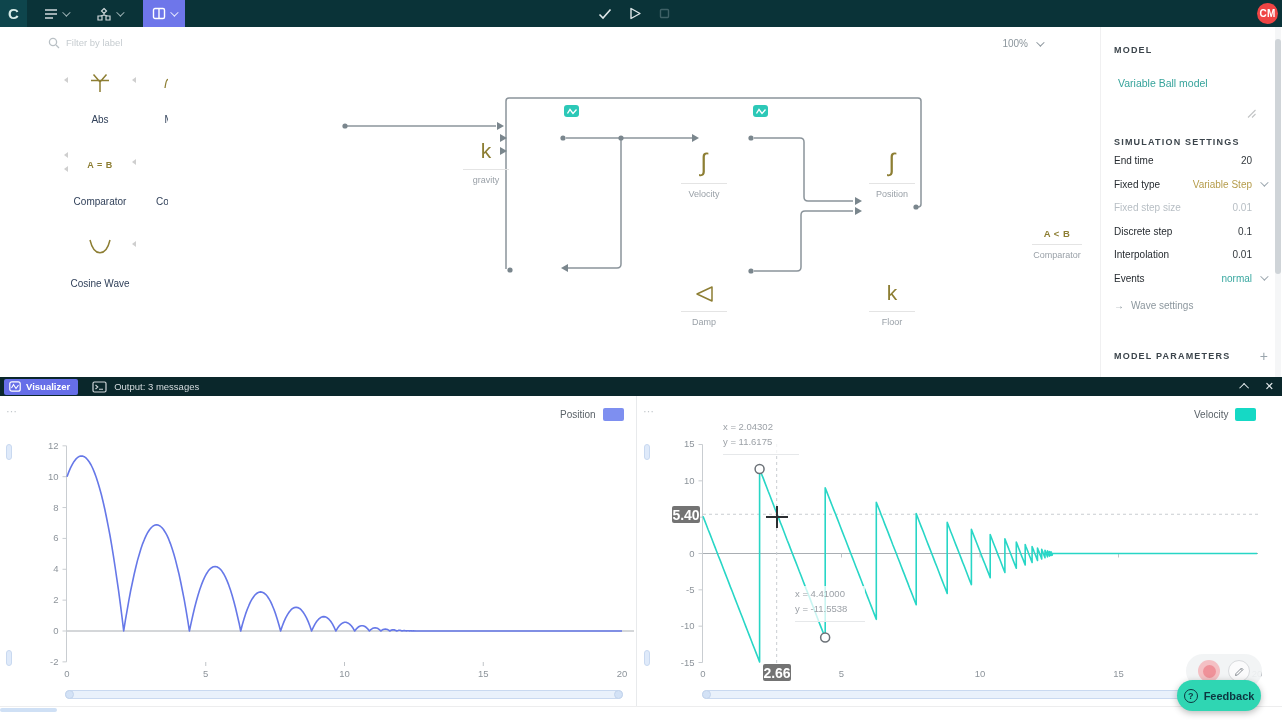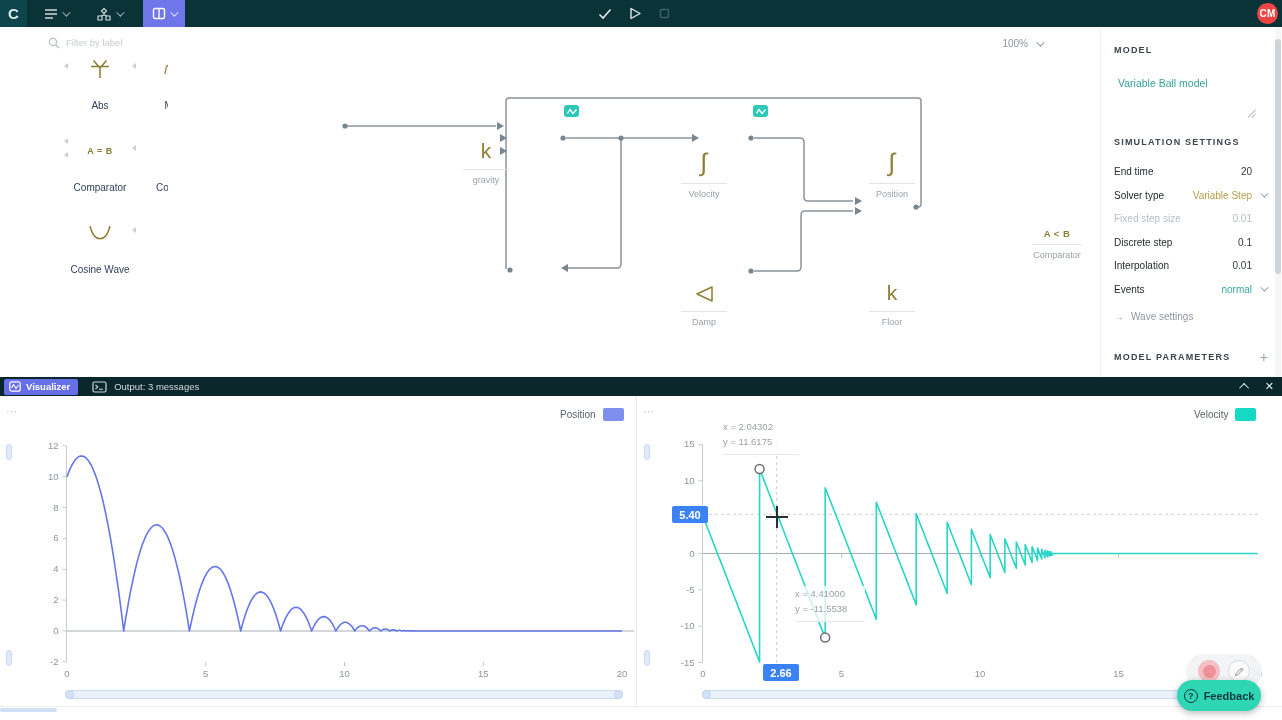--- a/index.html
+++ b/index.html
@@ -14,21 +14,21 @@
   .chev { width:6px; height:6px; border-right:1.5px solid #9fb3b6; border-bottom:1.5px solid #9fb3b6; transform:rotate(45deg) translateY(-2px); }
   .tbtn.active .chev { border-color:#e8eaff; }
   #run-group { position:absolute; left:598px; top:0; height:27px; display:flex; align-items:center; gap:17px; }
   #avatar { position:absolute; right:4px; top:3px; width:21px; height:21px; border-radius:50%; background:#ef4444; color:#fff; font-size:10px; font-weight:bold; display:flex; align-items:center; justify-content:center; letter-spacing:.3px; }
 
   
   #sidebar { position:absolute; left:0; top:27px; width:168px; height:350px; background:#fff;margin-left:40px; }
   #search-row { position:relative; height:31px; display:flex; align-items:center; padding-left:8px; gap:6px; }
   #filter-input { border:none; outline:none; font-size:9.5px; color:#5a6268; width:120px; font-family:"Liberation Sans",sans-serif;}
   #filter-input::placeholder { color:#c6ccd0; }
-  #lib-grid { position:absolute; left:0; top:12px; width:156px; display:grid; grid-template-columns:76px 76px; grid-auto-rows:82px; padding-left:22px; }
+  #lib-grid { position:absolute; left:0; top:26px; width:156px; display:grid; grid-template-columns:76px 76px; grid-auto-rows:82px; padding-left:22px; }
   .tile { position:relative; text-align:center; cursor:grab; }
   .tile .ticon { height:48px; margin-top:6px; display:flex; align-items:center; justify-content:center; color:#8d7e33; }
   .tile .tglyph { font-size:20px; color:#8d7e33; }
   .tile .tglyph.small { font-size:9px; font-weight:bold; letter-spacing:.5px; }
   .tile .tlabel { font-size:10px; color:#31415a; margin-top:7px; }
   .port { position:absolute; width:0; height:0; border-top:3px solid transparent; border-bottom:3px solid transparent; border-right:4.5px solid #cfcfcf; }
   #lib-scroll { position:absolute; right:1px; top:36px; width:5px; height:42px; background:#d2d2d2; border-radius:3px; }
   #lib-more { position:absolute; right:2px; bottom:2px; width:10px; height:10px; color:#555; font-size:9px; line-height:10px; text-align:center; }
 
   
@@ -48,21 +48,21 @@
   #resize-handle { position:absolute; right:26px; top:82px; width:9px; height:9px; }
   .srow { display:flex; align-items:center; height:23.5px; }
   .srow .slabel { font-size:10px; color:#262b30; flex:1; }
   .srow .svalue { font-size:10px; color:#33393e; }
   .srow.disabled .slabel, .srow.disabled .svalue { color:#b7bec4; }
   .srow.dropdown .svalue { color:#b59c4b; }
   .srow.dropdown-teal .svalue { color:#3aa8a1; }
   .srow .chev { border-color:#9aa5ad; margin-left:8px; margin-right:2px; }
   .srow .spacer { width:16px; }
   #more-settings { display:flex; align-items:center; gap:7px; color:#8c979e; font-size:10px; margin-top:10px; cursor:pointer; }
-  #params-row { display:flex; align-items:center; margin-top:27px; }
+  #params-row { display:flex; align-items:center; margin-top:37px; }
   #params-plus { color:#9aa5ad; font-size:14px; font-weight:300; cursor:pointer; }
   #rscroll-track { position:absolute; right:1px; top:0; width:6px; height:350px; background:#f5f6f7; }
   #rscroll-thumb { position:absolute; right:1px; top:12px; width:6px; height:235px; background:#cfd4d8; border-radius:3px; }
 
   
   #tabbar { position:absolute; left:0; top:377px; width:1282px; height:19px; background:#0a272b; display:flex; align-items:center; }
   #viz-tab { margin-left:4px; height:16px; background:#666ee8; border-radius:2px; display:flex; align-items:center; gap:5px; padding:0 8px 0 5px; cursor:pointer; }
   #viz-tab span { color:#fff; font-size:9.5px; font-weight:bold; }
   #out-tab { display:flex; align-items:center; gap:7px; margin-left:14px; cursor:pointer; }
   #out-tab span { color:#d6dcdf; font-size:9.5px; }
@@ -71,21 +71,21 @@
   #close-x { color:#e8eef0; font-size:11px; cursor:pointer; line-height:19px; }
 
   
   #charts { position:absolute; left:0; top:396px; width:1282px; height:311px; background:#fff; border-bottom:1px solid #ededee; }
   #panel-divider { position:absolute; left:636px; top:396px; width:1px; height:310px; background:#e8eaec; }
   .menu-dots { position:absolute; color:#c3c8cc; font-size:11px; letter-spacing:1px; cursor:pointer; }
   .legend { position:absolute; display:flex; align-items:center; gap:7px; }
   .legend .ltext { font-size:10px; color:#5a6268; }
   .legend .swatch { width:21px; height:13px; border-radius:2px; }
   #chart-svg { position:absolute; left:0; top:396px; }
-  .crosshair-badge { position:absolute; width:36px; height:17px; background:#3b82f6; color:#fff; font-size:11px; font-weight:bold; border-radius:2px; display:flex; align-items:center; justify-content:center; }
+  .crosshair-badge { position:absolute; width:28px; height:17px; background:#737373; color:#fff; font-size:14px; font-weight:bold; border-radius:2px; display:flex; align-items:center; justify-content:center; }
   .tooltip { position:absolute; font-size:9.5px; color:#9ca1a7; line-height:15px; border-bottom:1px solid #e6e8ea; padding-bottom:5px; background:rgba(255,255,255,.75); }
   #cursor-cross { position:absolute; left:766px; top:506px; width:22px; height:22px; }
   #cursor-cross .cv { position:absolute; left:10px; top:0; width:2px; height:22px; background:#2b2e31; }
   #cursor-cross .ch { position:absolute; left:0; top:10px; width:22px; height:2px; background:#2b2e31; }
   .xslider { position:absolute; height:9px; background:#e9f1fb; border:1px solid #c9d9f0; border-radius:5px; cursor:pointer; }
   .xslider .knob { position:absolute; top:-1px; width:9px; height:9px; background:#d3e2f6; border:1px solid #c3d4ec; border-radius:5px; }
   .vhandle { position:absolute; width:6px; height:16px; background:#dfeafa; border:1px solid #c9d9f0; border-radius:3px; cursor:pointer; }
   #bl-bar { position:absolute; left:0; top:708px; width:57px; height:4px; background:#cfe0f5; border-radius:2px; }
 
   
@@ -280,28 +280,28 @@
   </div>
 
   <div id="rpanel">
     <div style="padding:18px 14px 0 13px; position:relative;">
       <div class="rheader">MODEL</div>
       <div id="model-name">Variable Ball model</div>
       <svg id="resize-handle" viewBox="0 0 9 9">
           <path d="M1 8.5 L8.5 1 M5 8.5 L8.5 5" stroke="#c2c4c6" stroke-width="1.1"></path>
         </svg>
       <div class="rheader" style="margin-top:48px;">SIMULATION SETTINGS</div>
-      <div id="settings-list" style="margin-top:13px;">
+      <div id="settings-list" style="margin-top:2px;">
           <div class="srow ">
             <span class="slabel">End time</span>
             <span class="svalue">20</span>
             <span class="spacer"></span>
           </div>
           <div class="srow dropdown">
-            <span class="slabel">Solver type</span>
+            <span class="slabel">Fixed type</span>
             <span class="svalue">Variable Step</span>
             <div class="chev"></div>
           </div>
           <div class="srow disabled">
             <span class="slabel">Fixed step size</span>
             <span class="svalue">0.01</span>
             <span class="spacer"></span>
           </div>
           <div class="srow ">
             <span class="slabel">Discrete step</span>

